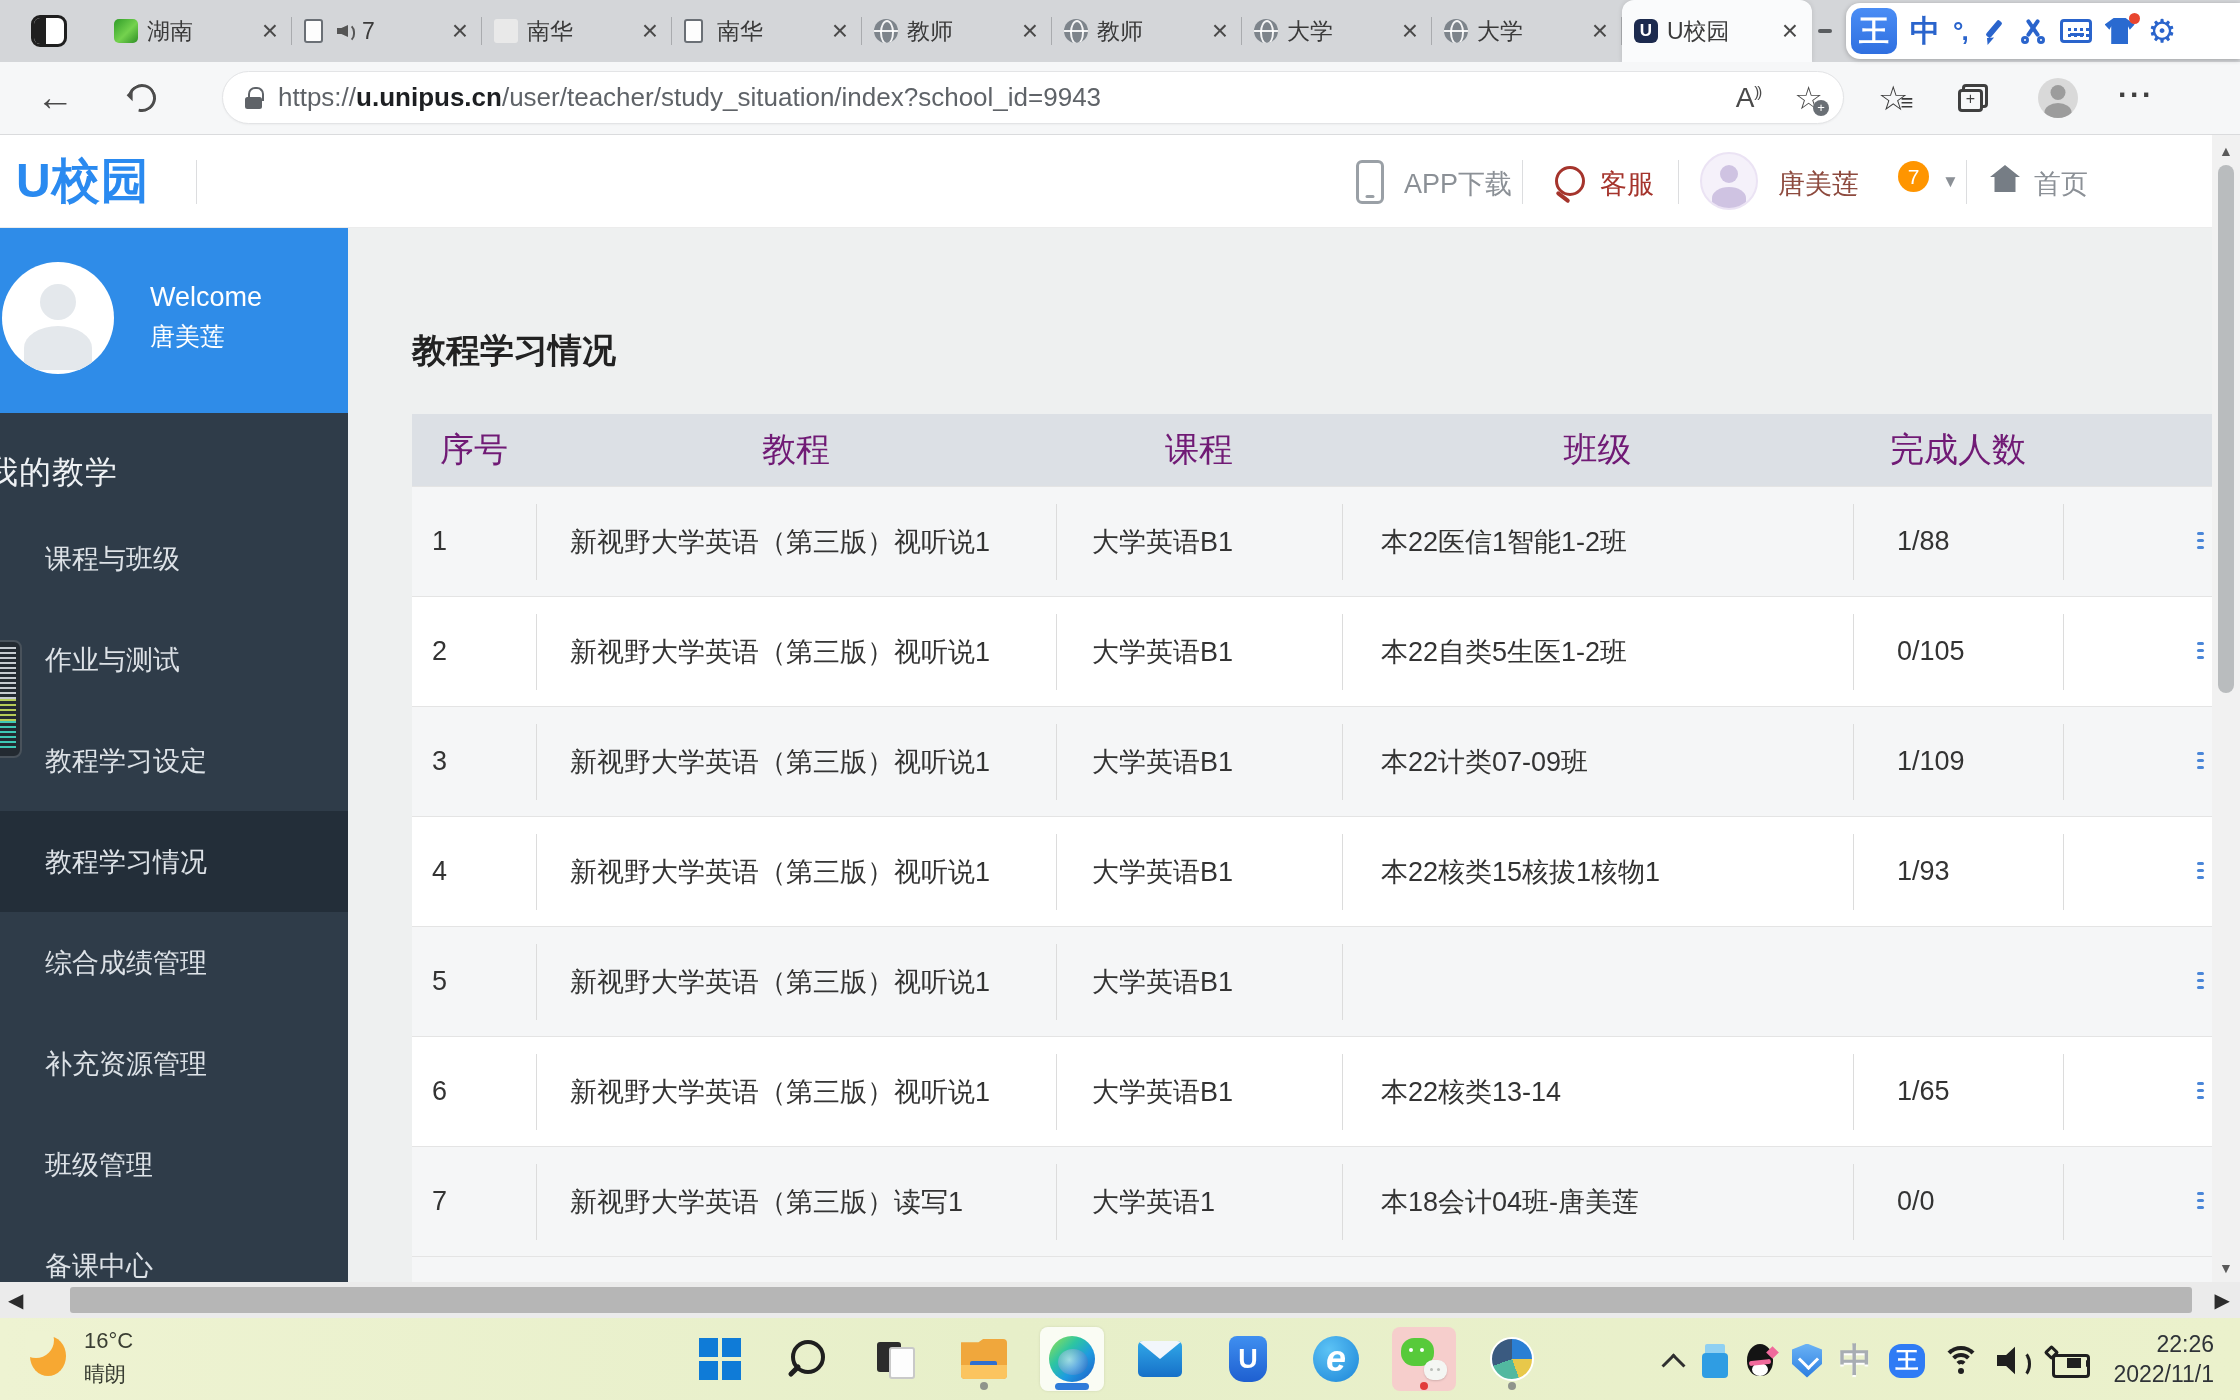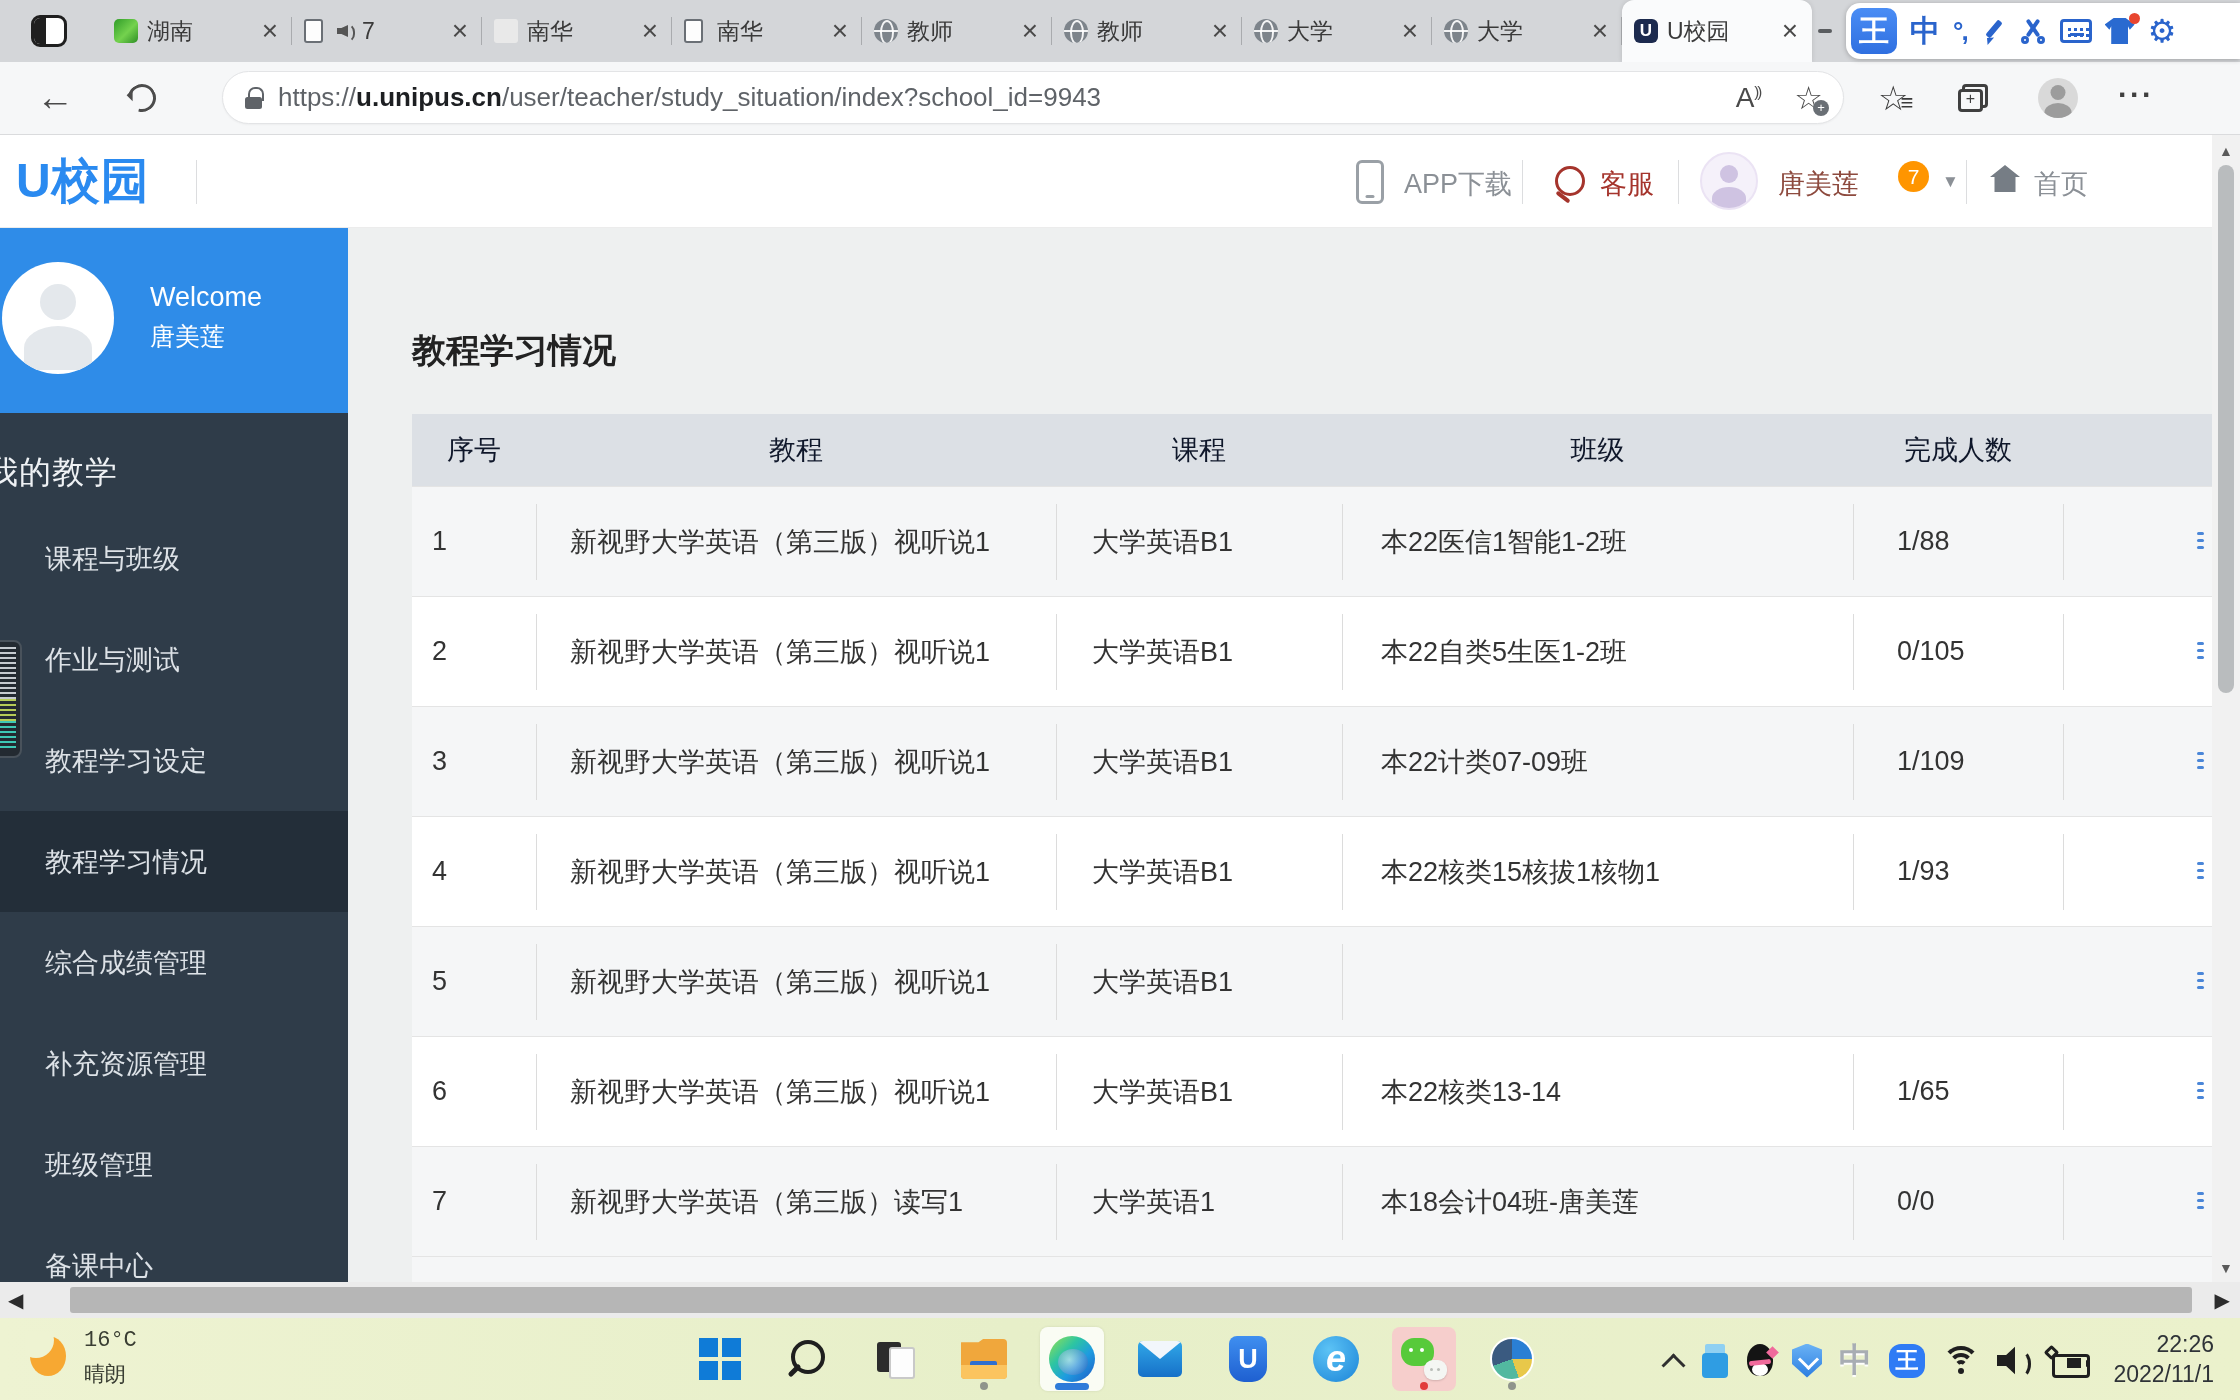--- a/index.html
+++ b/index.html
@@ -118,21 +118,21 @@
   .menu-item.active { background:#232e39; }
   .side-widget { position:absolute; left:-8px; top:227px; width:30px; height:118px; background:#232a31; border:2px solid #49525b; border-radius:8px; padding:5px 4px; }
   .side-widget .w1 { height:52px; background:repeating-linear-gradient(180deg,#c6cbd0 0 2px,transparent 2px 5px); }
   .side-widget .w2 { height:22px; background:repeating-linear-gradient(180deg,#b5cb57 0 2px,transparent 2px 5px); }
   .side-widget .w3 { height:28px; background:repeating-linear-gradient(180deg,#3ec9b5 0 2px,transparent 2px 5px); }
 
   
   #page-title { position:absolute; left:412px; top:193px; font-size:34px; font-weight:bold; color:#222; }
   #table { position:absolute; left:412px; top:279px; width:1800px; }
   #thead { height:72px; background:#dce0e5; display:flex; }
-  .th { display:flex; align-items:center; justify-content:center; font-size:27px; color:#0f172a; }
+  .th { display:flex; align-items:center; justify-content:center; font-size:34px; color:#701a75; }
   .trow { height:110px; display:flex; background:#fff; border-top:1px solid #e4e4e4; }
   .trow:nth-child(even) { background:#f5f6f7; }
   .td { display:flex; align-items:center; font-size:27px; color:#333; position:relative; white-space:nowrap; overflow:hidden; }
   .trow .td + .td::before { content:''; position:absolute; left:0; top:17px; height:76px; width:1px; background:#dcdcdc; }
   .c-no        { width:124px; padding-left:20px; }
   .c-course    { width:520px; padding-left:34px; }
   .c-subject   { width:286px; padding-left:36px; }
   .c-class     { width:511px; padding-left:39px; }
   .c-completed { width:210px; padding-left:44px; }
   .c-menu      { flex:1; }
@@ -151,21 +151,21 @@
   .hs-left, .hs-right { position:absolute; top:6px; font-size:20px; color:#2c2c2c; }
   .hs-left { left:8px; } .hs-left::before { content:'◀'; }
   .hs-right { right:10px; } .hs-right::before { content:'▶'; }
   .hs-thumb { position:absolute; left:70px; top:5px; width:2122px; height:26px; background:#b6b6b6; border-radius:3px; }
 
   
   #taskbar { position:absolute; left:0; top:1318px; width:2240px; height:82px; background:linear-gradient(90deg,#eef3d2,#e7efc9 45%,#ebf1cc); }
   .moon { position:absolute; left:26px; top:14px; width:44px; height:48px; overflow:hidden; }
   .moon::before { content:''; position:absolute; left:4px; top:4px; width:36px; height:40px; border-radius:50%; background:#f7a832; }
   .moon::after { content:''; position:absolute; left:-8px; top:-10px; width:36px; height:36px; border-radius:50%; background:#eef3d2; }
-  .wtemp { position:absolute; left:84px; top:10px; font-size:22px; color:#3a3e33;font-family:Liberation Mono, monospace; }
+  .wtemp { position:absolute; left:84px; top:10px; font-size:22px; color:#3a3e33; }
   .wcond { position:absolute; left:84px; top:42px; font-size:21px; color:#3a3e33; }
   #apps { position:absolute; left:688px; top:9px; display:flex; gap:24px; }
   .slot { width:64px; height:64px; position:relative; display:flex; align-items:center; justify-content:center; border-radius:8px; }
   .slot.hl-light { background:rgba(253,254,251,.85); box-shadow:0 0 3px rgba(0,0,0,.1); }
   .slot.hl-pink { background:rgba(249,198,204,.8); }
   .ind-dot { position:absolute; bottom:1px; left:50%; transform:translateX(-50%); width:8px; height:8px; border-radius:50%; background:#8f948c; }
   .ind-dot.red { background:#e23b3b; }
   .ind-pill { position:absolute; bottom:1px; left:50%; transform:translateX(-50%); width:34px; height:7px; border-radius:4px; background:#2f7bd9; }
   .tb-start { width:42px; height:42px; display:grid; grid-template-columns:1fr 1fr; grid-template-rows:1fr 1fr; gap:4px; }
   .tb-start span { background:#0f7bd7; }

